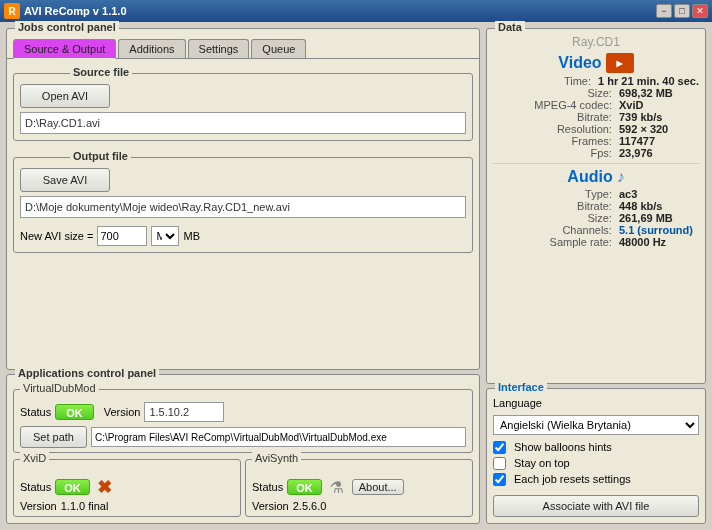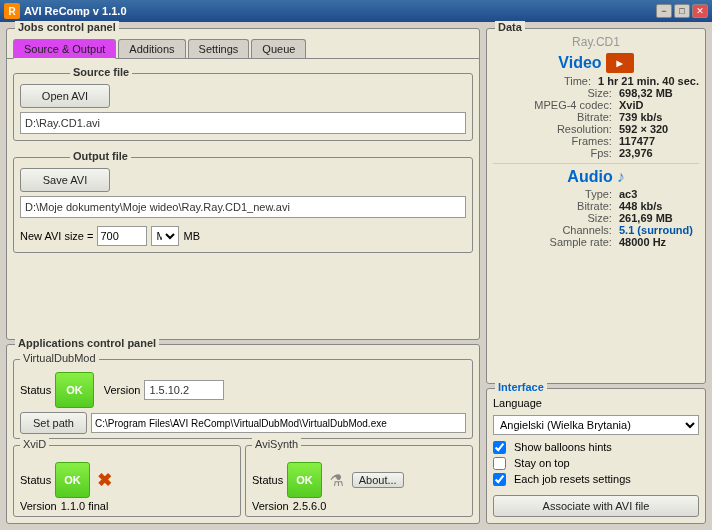--- a/index.html
+++ b/index.html
@@ -168,21 +168,21 @@
       cursor: pointer;
       color: #222;
       height: 24px;
     }
     .btn-green {
       background: linear-gradient(to bottom, #88ee44, #55cc22);
       border: 1px solid #44aa11;
       color: white;
       font-weight: bold;
       padding: 2px 10px;
-      height: 36px;
+      height: 16px;
       border-radius: 3px;
       cursor: pointer;
       font-size: 11px;
     }
 
     
     .size-row {
       display: flex;
       align-items: center;
       gap: 4px;

